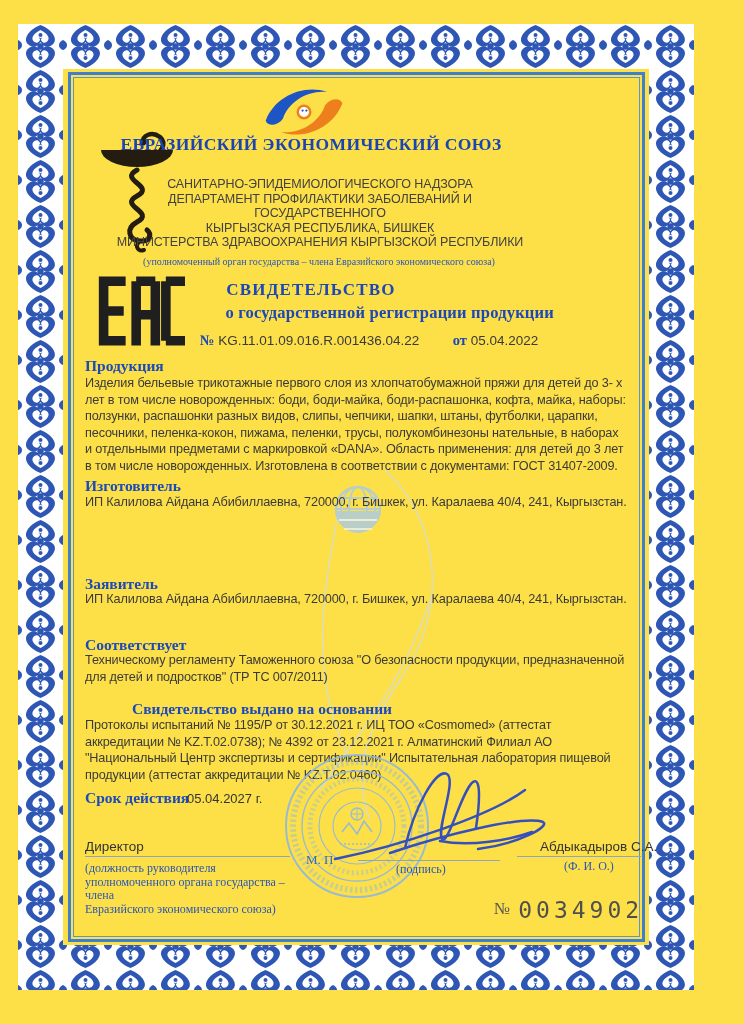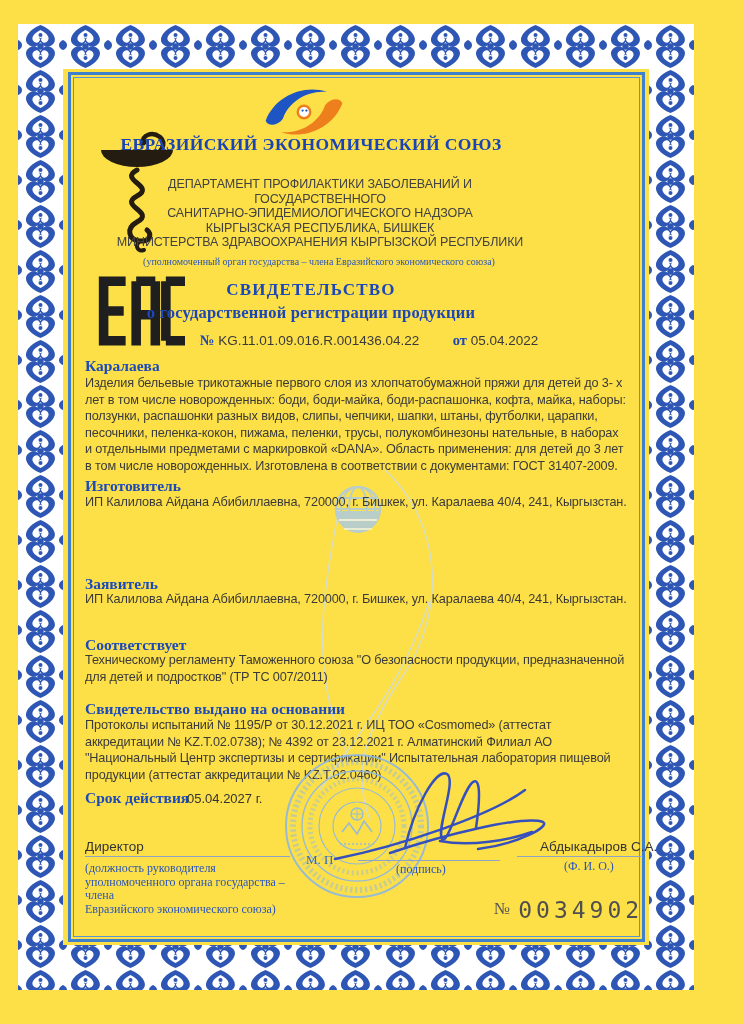--- a/index.html
+++ b/index.html
@@ -17,21 +17,21 @@
 
   .union-name{top:134px;font-family:"Liberation Serif",serif;font-weight:bold;
     font-size:17.5px;color:#1a44b6;letter-spacing:.4px;}
   .dept{top:177px;left:110px;width:420px;text-align:center;font-size:12.5px;
     line-height:14.6px;color:#414141;letter-spacing:-.1px;}
   .authority-note{top:256px;font-family:"Liberation Serif",serif;
     font-size:10px;color:#2a55b8;padding-left:8px;}
   .title1{top:280px;font-family:"Liberation Serif",serif;font-weight:bold;
     font-size:17px;color:#1b47b8;letter-spacing:1.2px;text-align:center;}
   .title2{top:303px;font-family:"Liberation Serif",serif;font-weight:bold;
-    font-size:16.5px;color:#1b47b8;letter-spacing:.2px;}
+    font-size:16.5px;color:#1b47b8;letter-spacing:.2px;text-align:right;}
   .number-row{top:332px;left:200px;font-size:13.5px;color:#3a3a3a;white-space:nowrap;}
   .number-row .lbl{font-family:"Liberation Serif",serif;font-weight:bold;
     font-size:14.5px;color:#1b47b8;}
   .number-row .gap{display:inline-block;width:26px;}
 
   .sec-h{position:absolute;left:85px;font-family:"Liberation Serif",serif;
     font-weight:bold;font-size:15.5px;color:#1c4ab9;}
   .sec-b{position:absolute;left:85px;width:542px;font-size:12.7px;
     line-height:16.6px;color:#3a3a3a;letter-spacing:-.15px;}
 
@@ -119,22 +119,22 @@
       <path d="M52,30 C62,26 70,16 62,9 C54,3 44,7 45,15" stroke-width="4.5"></path>
       <path d="M39,42 C20,52 58,58 39,68 C20,78 58,84 39,94 C28,100 30,112 42,113 C52,114 54,106 49,102" stroke-width="5"></path>
       <path d="M42,113 C36,118 40,124 46,122" stroke-width="4"></path>
     </g>
     <path d="M3,22 a36,17 0 0 0 72,0 Z" fill="#241c10"></path>
     <circle cx="45" cy="14" r="3.4" fill="#241c10"></circle>
   </svg>
 
   <div class="center-col union-name">ЕВРАЗИЙСКИЙ ЭКОНОМИЧЕСКИЙ СОЮЗ</div>
   <div class="abs dept">
+    <div>САНИТАРНО-ЭПИДЕМИОЛОГИЧЕСКОГО НАДЗОРА</div>
     <div>ДЕПАРТАМЕНТ ПРОФИЛАКТИКИ ЗАБОЛЕВАНИЙ И ГОСУДАРСТВЕННОГО</div>
-    <div>САНИТАРНО-ЭПИДЕМИОЛОГИЧЕСКОГО НАДЗОРА</div>
     <div>КЫРГЫЗСКАЯ РЕСПУБЛИКА, БИШКЕК</div>
     <div>МИНИСТЕРСТВА ЗДРАВООХРАНЕНИЯ КЫРГЫЗСКОЙ РЕСПУБЛИКИ</div>
   </div>
   <div class="center-col authority-note">(уполномоченный орган государства – члена Евразийского экономического союза)</div>
 
   <svg class="abs" style="left:95px;top:272px;" width="90" height="78" viewBox="0 0 94 80">
     <g stroke="#1f1f1f" stroke-width="10" fill="none">
       <path d="M9,4 V76 M9,9 H32 M9,40 H30 M9,71 H32"></path>
       <path d="M43,76 V9 M43,9 H63 M63,9 V76 M43,44 H63"></path>
       <path d="M94,9 H74 M74,9 V71 M74,71 H94"></path>
@@ -144,35 +144,35 @@
   <div class="center-col title1">СВИДЕТЕЛЬСТВО</div>
   <div class="center-col title2">о государственной регистрации продукции</div>
   <div class="abs number-row">
     <span class="lbl">№</span>
     <span>KG.11.01.09.016.R.001436.04.22</span>
     <span class="gap"></span>
     <span class="lbl">от</span>
     <span>05.04.2022</span>
   </div>
 
-  <div class="sec-h" style="top:357px;">Каралаева</div>
+  <div class="sec-h" style="top:357px;">Продукция</div>
   <div class="sec-b" style="top:375px;">Изделия бельевые трикотажные первого слоя из хлопчатобумажной пряжи для детей до 3- х лет в том числе новорожденных: боди, боди-майка, боди-распашонка, кофта, майка, наборы: ползунки, распашонки разных видов, слипы, чепчики, шапки, штаны, футболки, царапки, песочники, пеленка-кокон, пижама, пеленки, трусы, полукомбинезоны нательные, в наборах и отдельными предметами с маркировкой «DANA». Область применения: для детей до 3 лет в том числе новорожденных. Изготовлена в соответствии с документами: ГОСТ 31407-2009.</div>
 
   <div class="sec-h" style="top:477px;">Изготовитель</div>
   <div class="sec-b" style="top:494px;">ИП Калилова Айдана Абибиллаевна, 720000, г. Бишкек, ул. Каралаева 40/4, 241, Кыргызстан.</div>
 
   <div class="sec-h" style="top:575px;">Заявитель</div>
   <div class="sec-b" style="top:591px;">
     <div>ИП Калилова Айдана Абибиллаевна, 720000, г. Бишкек, ул. Каралаева 40/4, 241, Кыргызстан.</div>
   </div>
 
   <div class="sec-h" style="top:636px;">Соответствует</div>
   <div class="sec-b" style="top:652px;">Техническому регламенту Таможенного союза "О безопасности продукции, предназначенной для детей и подростков" (ТР ТС 007/2011)</div>
 
-  <div class="sec-h" style="top:700px;">Свидетельство выдано на основании</div>
+  <div class="sec-h" style="top:700px;margin-left:47px;">Свидетельство выдано на основании</div>
   <div class="sec-b" style="top:717px;">Протоколы испытаний № 1195/Р от 30.12.2021 г. ИЦ ТОО «Cosmomed» (аттестат аккредитации № KZ.Т.02.0738); № 4392 от 23.12.2021 г. Алматинский Филиал АО "Национальный Центр экспертизы и сертификации" Испытательная лаборатория пищевой продукции (аттестат аккредитации № KZ.Т.02.0460)</div>
 
   <div class="sec-h" style="top:789px;">Срок действия</div>
   <div class="validity-value">05.04.2027 г.</div>
 
   <svg class="abs" style="left:282px;top:752px;" width="150" height="150" viewBox="0 0 150 150">
     <g fill="none" stroke="#8fb8e2" opacity="0.9">
       <circle cx="75" cy="74" r="71" stroke-width="2"></circle>
       <circle cx="75" cy="74" r="64" stroke-width="6" stroke-dasharray="2.4 2.6" opacity="0.55"></circle>
       <circle cx="75" cy="74" r="55" stroke-width="1.4"></circle>

